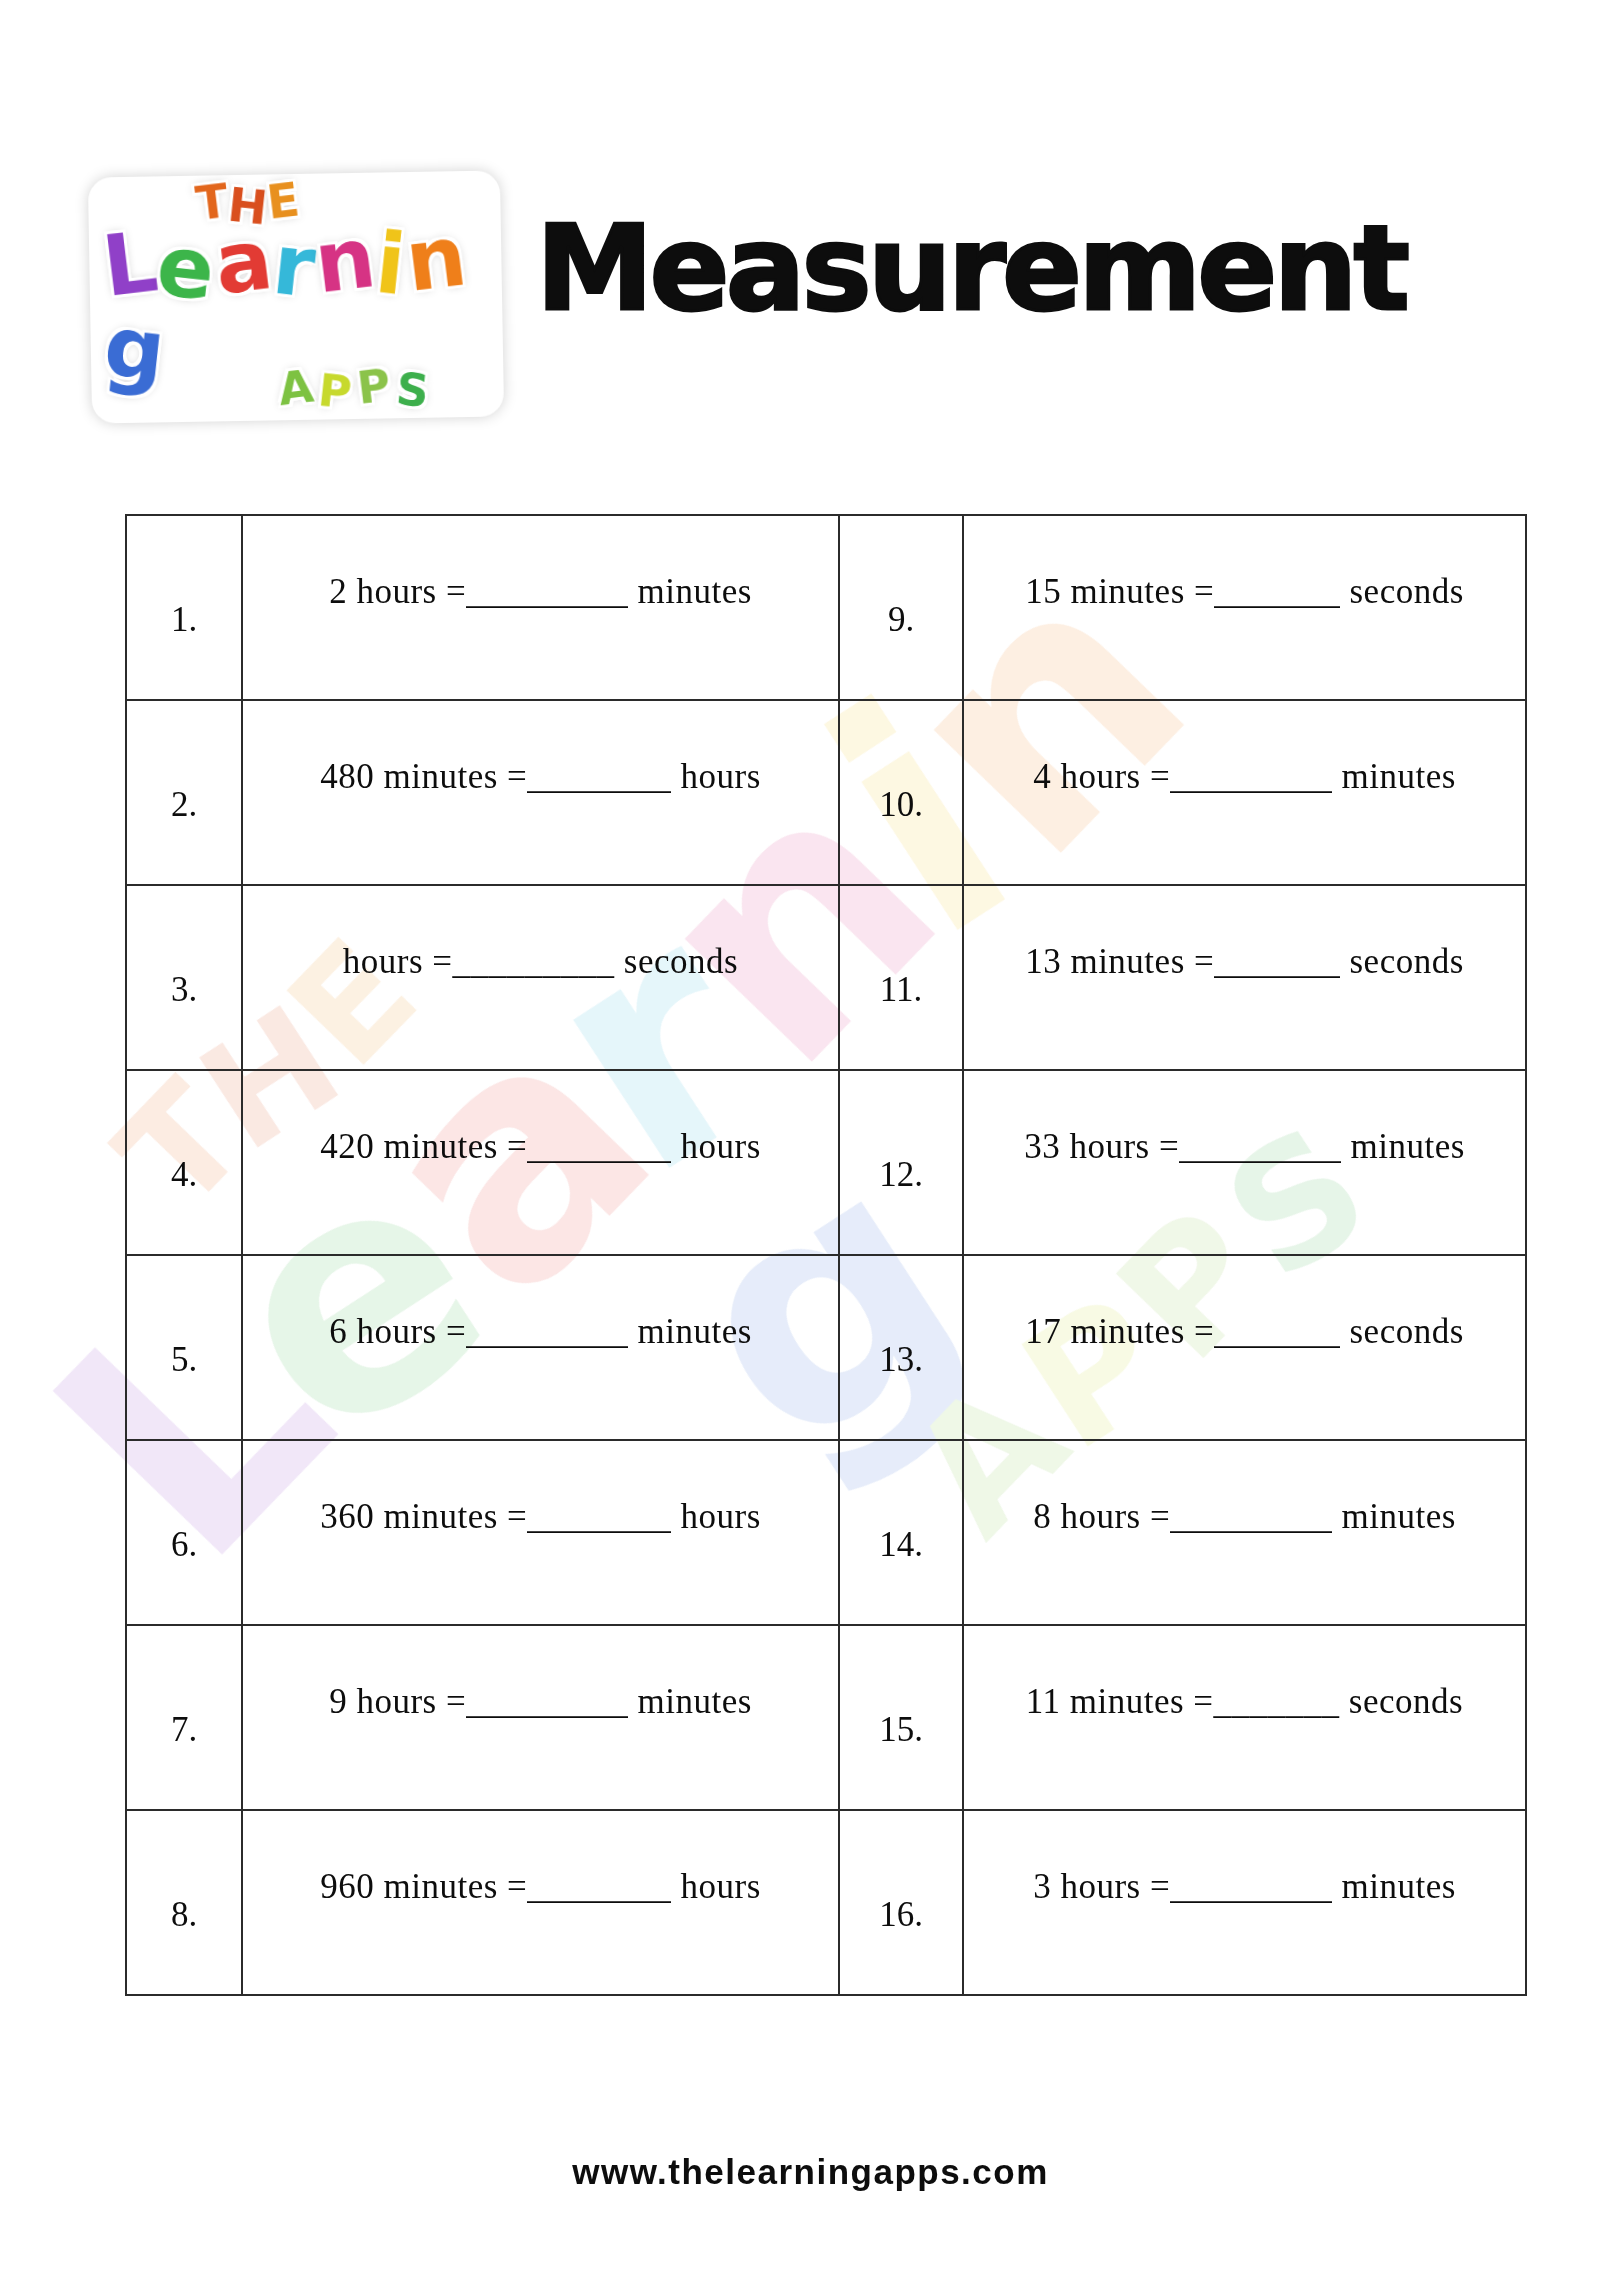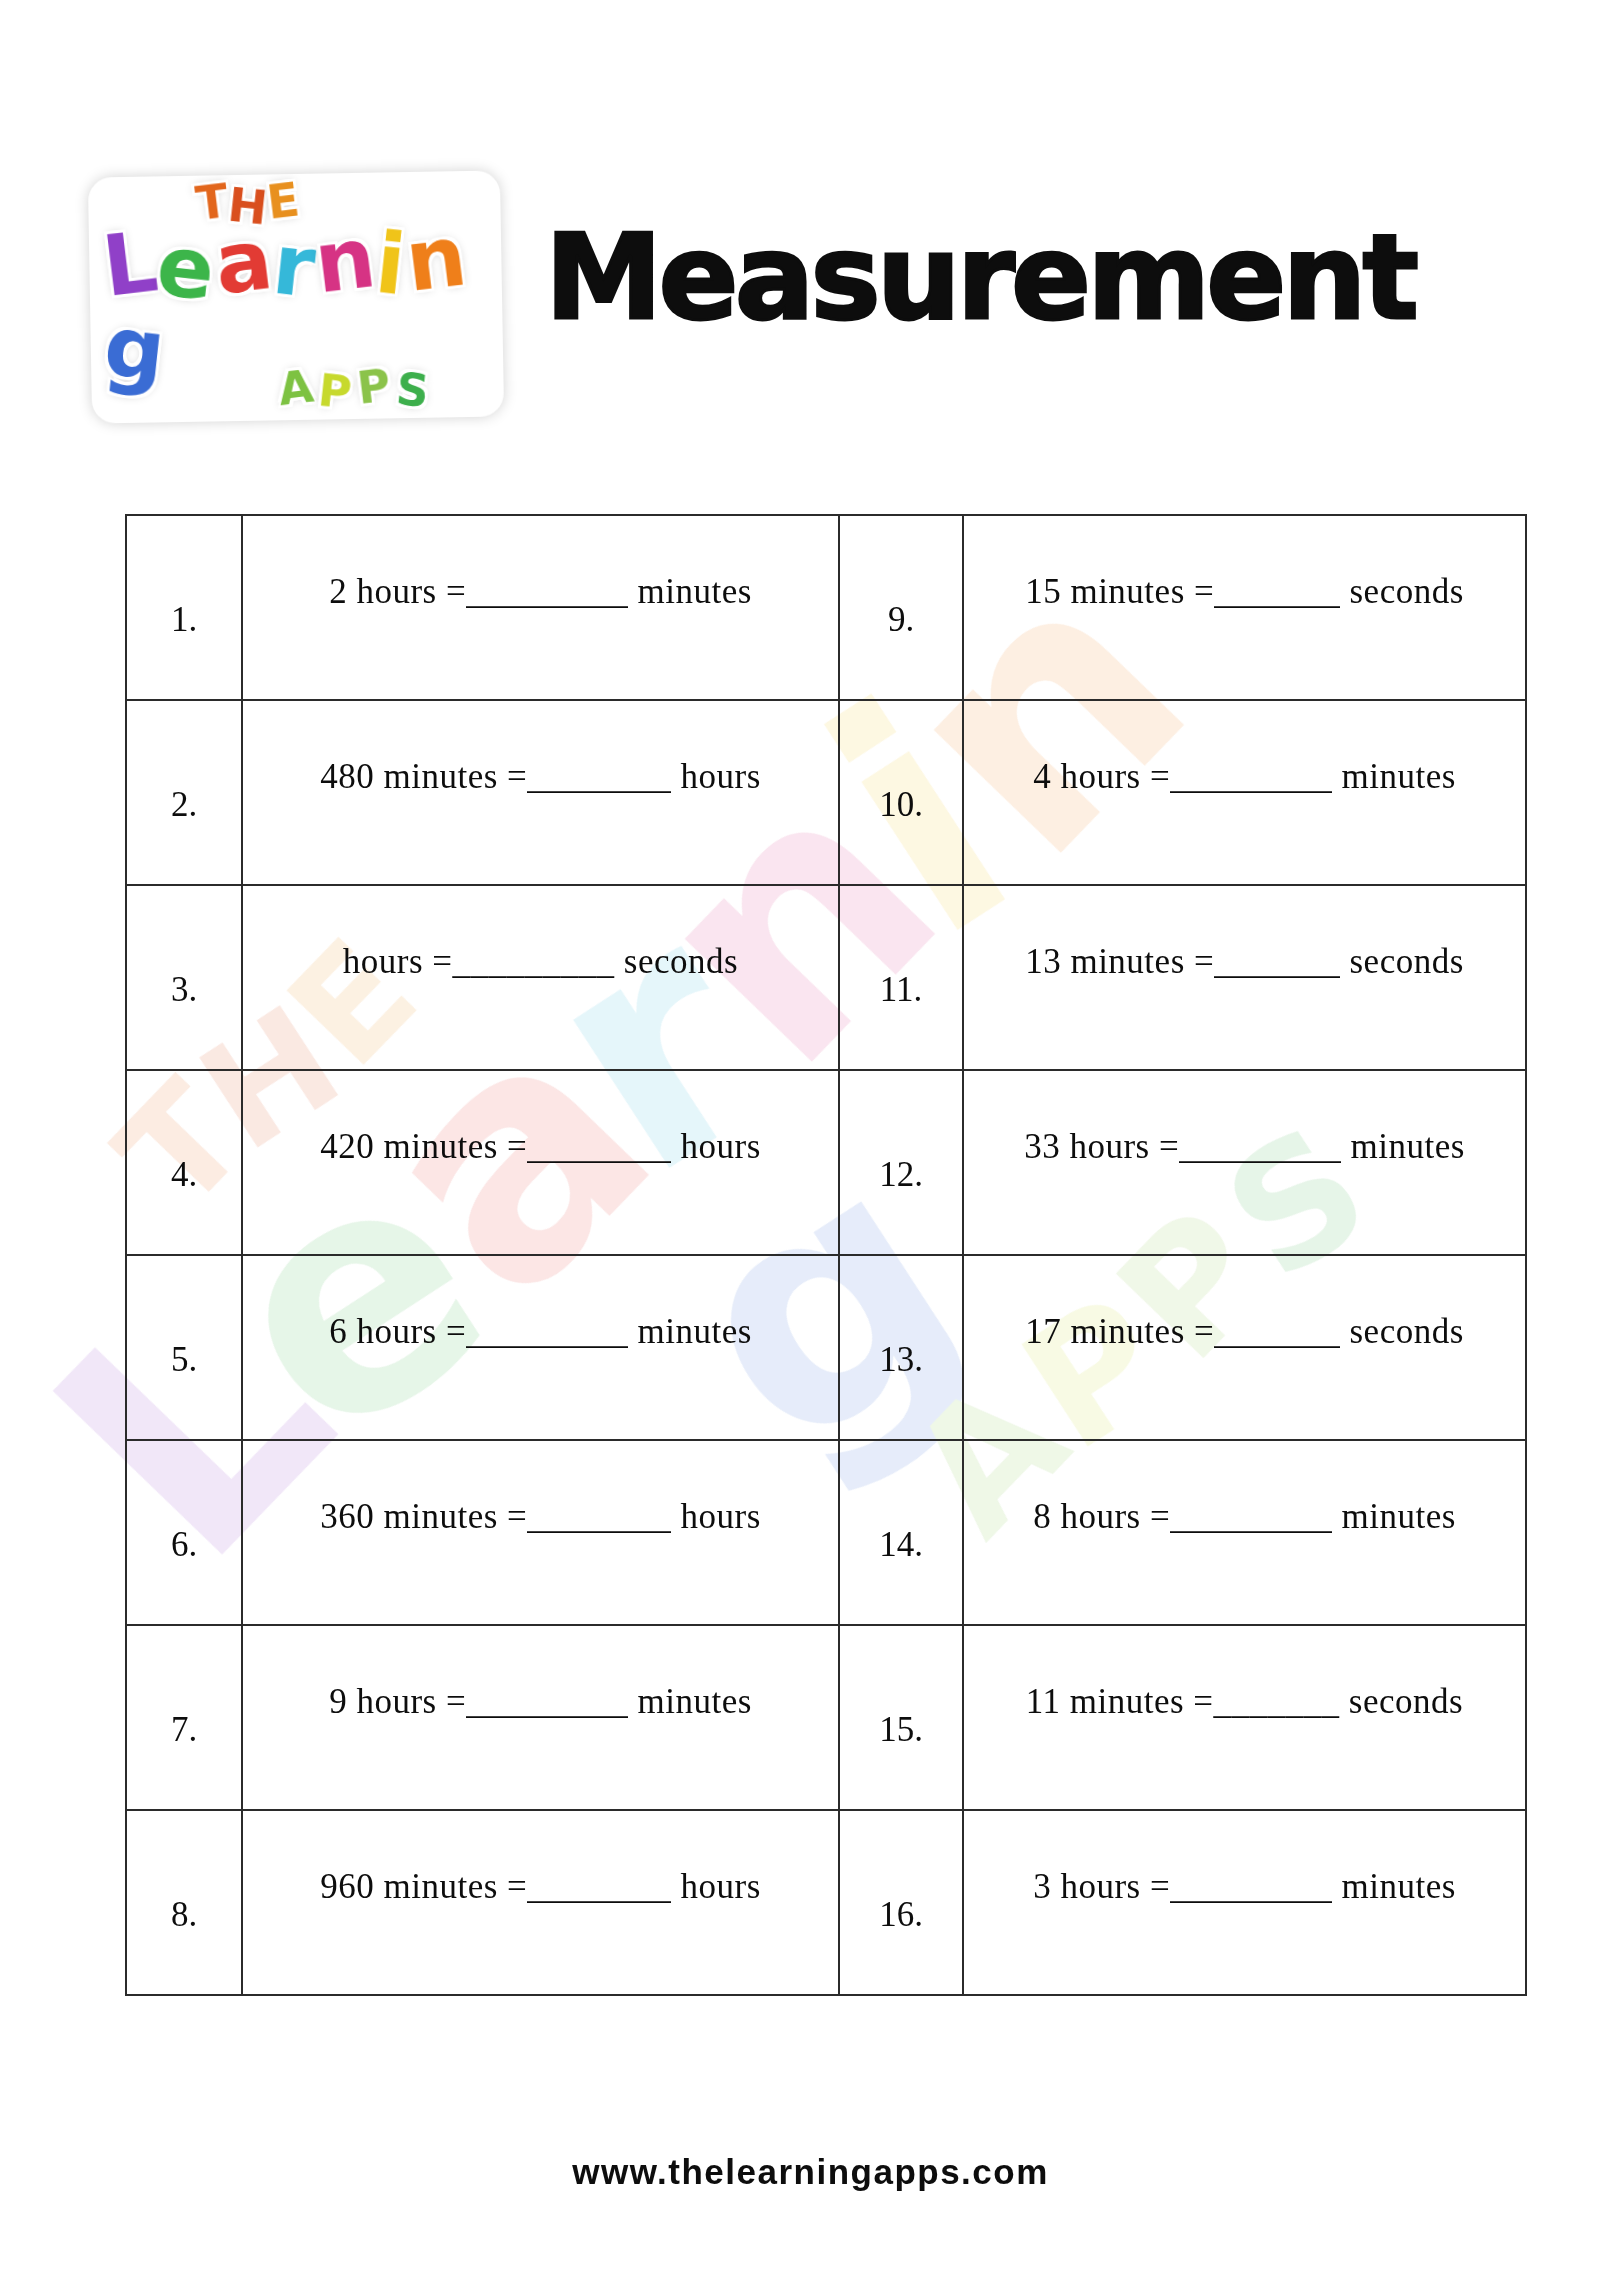--- a/index.html
+++ b/index.html
@@ -76,21 +76,21 @@
   .lt:nth-child(2n)   { transform: rotate(7deg)  translateY(2.9px); }
   .lt:nth-child(2n+1) { transform: rotate(-6deg) translateY(-2px); }
   .logo-the      { font-size: 47px; margin-left: 94px; line-height: 0.9; }
   .logo-learning { font-size: 84px; line-height: 0.95; letter-spacing: 1px; }
   .logo-apps     { font-size: 45px; margin-left: 173px; margin-top: -13.7px; line-height: 0.9; letter-spacing: 5.9px; }
 
   .title {
     position: absolute;
     left: 529px;
     top: 192px;
-    margin: 16px;
+    margin: 7px;
     z-index: 3;
     font-family: "DejaVu Sans", sans-serif;
     font-weight: bold;
     font-size: 118px;
     letter-spacing: -3.9px;
     color: #0d0d0d;
     -webkit-text-stroke: 2.9px #0d0d0d;
   }
 
   

